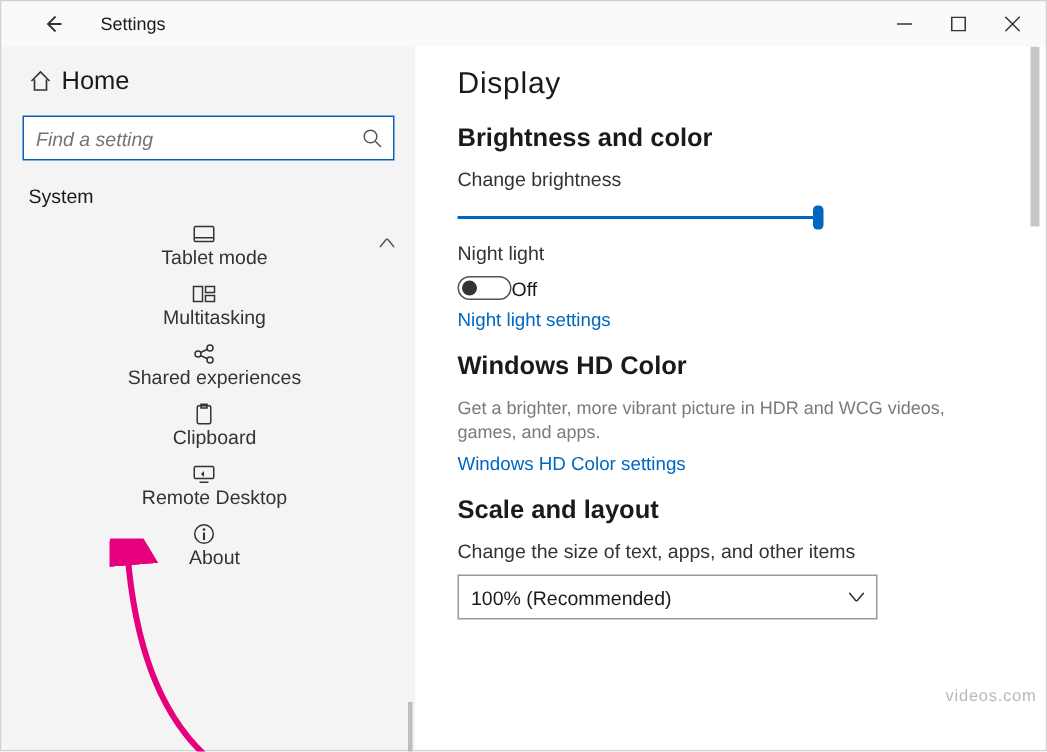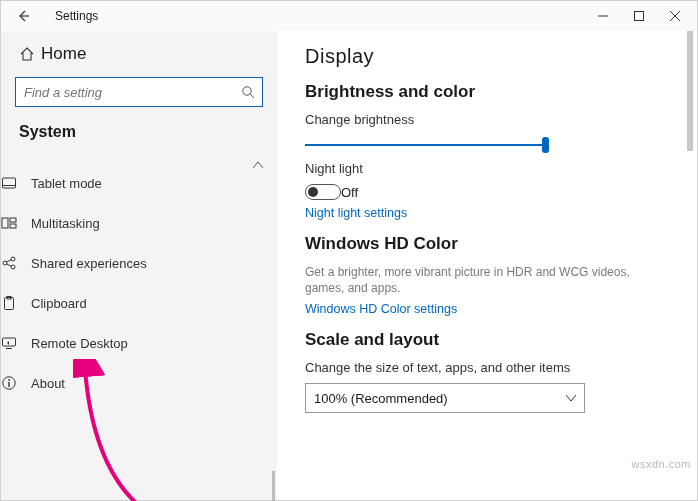--- a/index.html
+++ b/index.html
@@ -14,21 +14,21 @@
   }
   .window {
     width: 698px; height: 501px;
     display: flex; flex-direction: column;
     border: 1px solid #d0d0d0;
   }
   
   .titlebar {
     height: 30px;
     display: flex; align-items: center;
-    padding: 0 4px 0 8px;
+    padding: 0 4px 0 20px;
     background: #fafafa;
   }
   .titlebar .back {
     width: 28px; height: 28px;
     display: flex; align-items: center; justify-content: center;
   }
   .titlebar .title {
     margin-left: 18px;
     font-size: 12px;
   }
@@ -68,29 +68,30 @@
     font-size: 13px; padding: 0 8px;
     font-style: italic;
     color: #888;
     background: transparent;
   }
   .searchwrap .sicon {
     width: 28px; display: flex; align-items: center; justify-content: center;
     color: #555;
   }
   .cathdr {
-    font-weight: 700;
-    font-size: 16px;
+    font-weight: 400;
+    font-size: 13px;
     padding: 4px 0 10px 18px;
   }
   .navlist { flex: 1; position: relative; }
   .navitem {
-    display: flex; align-items: flex-end;
+    display: flex; align-items: center;
     height: 40px; padding-left: 0;
     color: #333;
+    flex-direction: column;
   }
   .navitem .icon { width: 22px; display:flex; align-items:center; }
   .navitem .lbl { margin-left: 8px; font-size: 13px; }
   .chev-up {
     position: absolute; right: 10px; top: 0;
     width: 18px; height: 28px;
     display: flex; align-items: center; justify-content: center;
     color: #555; font-size: 12px;
   }
   .sidebar-scroll {
@@ -356,15 +357,15 @@
 
     <svg class="arrow" width="100" height="160" viewBox="0 0 100 160">
       <defs>
         <marker id="ah" markerWidth="10" markerHeight="10" refX="2" refY="5" orient="auto">
           <path d="M0 0 L10 5 L0 10 Z" fill="#e6007e"></path>
         </marker>
       </defs>
       <path d="M70 150 Q 20 110 12 10" stroke="#e6007e" stroke-width="4" fill="none" marker-end="url(#ah)"></path>
     </svg>
 
-    <div class="watermark">wsxdn.com</div>
+    <div class="watermark">videos.com</div>
   </div>
 </div>
 
 </body></html>

